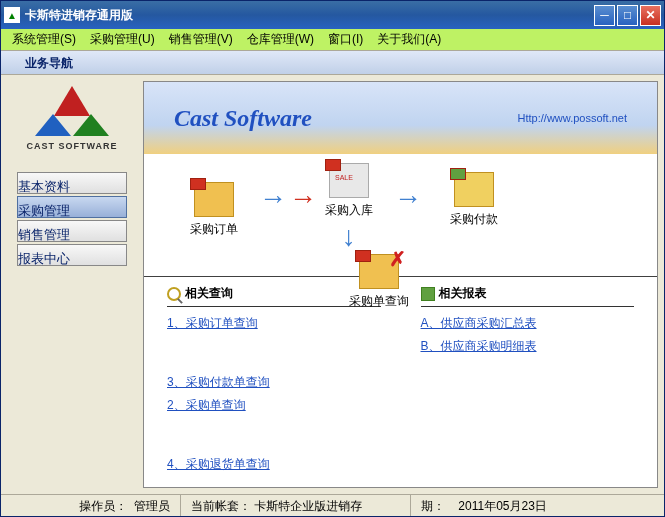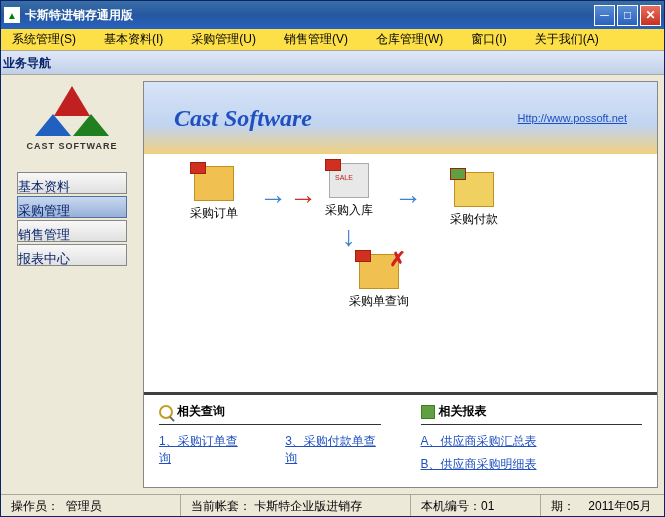--- a/index.html
+++ b/index.html
@@ -5,82 +5,81 @@
 * { margin: 0; padding: 0; box-sizing: border-box; font-family: "SimSun", "宋体", sans-serif; font-size: 12px; }
 body { background: #ece9d8; }
 .window { width: 665px; height: 517px; border: 1px solid #0a246a; display: flex; flex-direction: column; }
 .titlebar { height: 28px; background: linear-gradient(to bottom, #3a6ea5 0%, #2558a0 50%, #2862c0 100%); display: flex; align-items: center; padding: 0 3px; color: white; font-weight: bold; }
 .titlebar-icon { width: 16px; height: 16px; background: white; margin-right: 5px; display: flex; align-items: center; justify-content: center; color: green; font-size: 10px; }
 .titlebar-text { flex: 1; }
 .winbtns { display: flex; gap: 2px; }
 .winbtn { width: 21px; height: 21px; border: 1px solid white; display: flex; align-items: center; justify-content: center; color: white; font-weight: bold; cursor: pointer; }
 .winbtn.min, .winbtn.max { background: linear-gradient(to bottom, #5a8ed0, #2862c0); }
 .winbtn.close { background: linear-gradient(to bottom, #e87060, #c83020); }
-.menubar { height: 22px; background: #fde047; border-bottom: 1px solid #aca899; display: flex; align-items: center; padding: 0 5px; gap: 16px; }
+.menubar { height: 22px; background: #bef264; border-bottom: 1px solid #aca899; display: flex; align-items: center; padding: 0 5px; gap: 2px; }
 .menu-item { padding: 2px 6px; cursor: pointer; }
-.subtitle { height: 24px; background: linear-gradient(to bottom, #e0e8f8, #c0d0e8); color: #0a246a; font-weight: bold; padding: 4px 2px; border-bottom: 1px solid #aca899; }
+.subtitle { height: 24px; background: linear-gradient(to bottom, #e0e8f8, #c0d0e8); color: #0a246a; font-weight: bold; padding: 4px 24px; border-bottom: 1px solid #aca899; }
 .content-area { flex: 1; background: #ece9d8; padding: 6px; display: flex; gap: 6px; }
 .sidebar { width: 130px; display: flex; flex-direction: column; padding-top: 5px; }
 .logo-box { width: 130px; text-align: center; margin-bottom: 20px; }
 .logo-tri { width: 80px; height: 50px; margin: 0 auto; position: relative; }
 .tri { position: absolute; width: 0; height: 0; }
 .tri.red { border-left: 18px solid transparent; border-right: 18px solid transparent; border-bottom: 30px solid #c02020; left: 22px; top: 0; }
 .tri.blue { border-left: 18px solid transparent; border-right: 18px solid transparent; border-bottom: 22px solid #2060c0; left: 3px; top: 28px; }
 .tri.green { border-left: 18px solid transparent; border-right: 18px solid transparent; border-bottom: 22px solid #208020; right: 3px; top: 28px; }
 .logo-text { font-size: 9px; font-weight: bold; color: #333; letter-spacing: 1px; margin-top: 5px; }
 .nav-btn { width: 110px; height: 22px; margin: 1px auto; background: linear-gradient(to bottom, #f8f8f8, #e0e0e0); border: 1px solid #888; line-height: 28px; cursor: pointer; color: #0a246a; font-size: 13px; }
 .nav-btn.active { background: linear-gradient(to bottom, #c8d8f0, #98b0d8); border-color: #5070a0; }
 .main-panel { flex: 1; border: 1px solid #888; background: white; display: flex; flex-direction: column; overflow: hidden; }
 .header-band { height: 72px; background: linear-gradient(to bottom, #d8e4f8 0%, #c0d4f0 60%, #f0d080 100%); display: flex; align-items: center; padding: 0 30px; justify-content: space-between; }
 .header-title { color: #2050c0; font-size: 24px; font-style: italic; font-weight: bold; font-family: "Times New Roman", serif; }
-.header-link { color: #2050c0; text-decoration: underline; font-size: 11px; }
+.header-link { color: #2050c0; font-size: 11px; }
 .flow-area { flex: 1; position: relative; background: white; }
 .flow-item { position: absolute; text-align: center; width: 80px; cursor: pointer; }
 .flow-icon { width: 40px; height: 35px; margin: 0 auto 4px; background: #f0c050; border: 1px solid #c09020; position: relative; }
 .flow-icon::after { content: ""; position: absolute; width: 14px; height: 10px; background: #d03020; top: -5px; left: -5px; border: 1px solid #a02010; }
 .flow-icon.sale { background: #e8e8e8; border-color: #aaa; }
 .flow-icon.sale::before { content: "SALE"; position: absolute; font-size: 7px; color: #c02020; top: 10px; left: 5px; }
 .flow-icon.pay { background: #f0d060; }
 .flow-icon.pay::after { background: #60a040; }
 .flow-icon.return::before { content: "✗"; position: absolute; color: #d02020; font-size: 20px; font-weight: bold; right: -8px; top: -8px; }
 .flow-label { color: #000; }
 .arrow { position: absolute; color: #4080d0; font-size: 28px; }
 .arrow.red { color: #d03020; }
-.bottom-section { border-top: 3px solid #404040; padding: 8px 15px; display: flex; gap: 40px; }
+.bottom-section { border-top: 1px solid #404040; padding: 8px 23px; display: flex; gap: 40px; }
 .bottom-col { flex: 1; }
 .bottom-header { display: flex; align-items: center; gap: 4px; font-weight: bold; margin-bottom: 8px; padding-bottom: 4px; border-bottom: 1px solid #333;}
 .search-icon { width: 14px; height: 14px; border: 2px solid #c0a020; border-radius: 50%; position: relative; }
 .search-icon::after { content: ""; position: absolute; width: 2px; height: 6px; background: #666; bottom: -5px; right: -2px; transform: rotate(-45deg); }
 .report-icon { width: 14px; height: 14px; background: #60a040; border: 1px solid #408020; }
-.link-row { display: flex; gap: 42px; margin-bottom: 6px; }
+.link-row { display: flex; gap: 42px; margin-bottom: 6px; flex-direction: column; }
 .blink { color: #2050c0; text-decoration: underline; cursor: pointer; }
 .statusbar { height: 22px; background: #ece9d8; border-top: 1px solid #aca899; display: flex; align-items: center; }
 .status-cell { padding: 0 10px; border-right: 1px solid #aca899; height: 100%; line-height: 22px; }
-.status-cell:nth-child(1) { width: 180px; }
+.status-cell:nth-child(1) { width: 180px; text-align: right; }
 .status-cell:nth-child(2) { width: 230px; }
 .status-cell:nth-child(3) { width: 130px; }
 .status-cell:last-child { border-right: none; flex: 1; }
 </style>
 </head>
 <body>
 
 <div class="window">
   <div class="titlebar">
     <div class="titlebar-icon">▲</div>
     <div class="titlebar-text">卡斯特进销存通用版</div>
     <div class="winbtns">
       <div class="winbtn min">─</div>
       <div class="winbtn max">□</div>
       <div class="winbtn close">✕</div>
     </div>
   </div>
 
   <div class="menubar">
     <span class="menu-item">系统管理(S)</span>
-    <span class="menu-item">基本资料(I)</span>
     <span class="menu-item">采购管理(U)</span>
     <span class="menu-item">销售管理(V)</span>
     <span class="menu-item">仓库管理(W)</span>
     <span class="menu-item">窗口(I)</span>
     <span class="menu-item">关于我们(A)</span>
   </div>
 
   <div class="subtitle">业务导航</div>
 
   <div class="content-area">
@@ -99,21 +98,21 @@
       <div class="nav-btn">报表中心</div>
     </div>
 
     <div class="main-panel">
       <div class="header-band">
         <span class="header-title">Cast Software</span>
         <a class="header-link">Http://www.possoft.net</a>
       </div>
 
       <div class="flow-area">
-        <div class="flow-item" style="left:30px; top:12px;">
+        <div class="flow-item" style="left:30px; top:28px;">
           <div class="flow-icon"></div>
           <div class="flow-label">采购订单</div>
         </div>
         <div class="arrow" style="left:115px; top:25px;">→</div>
         <div class="arrow red" style="left:145px; top:25px;">→</div>
         <div class="flow-item" style="left:165px; top:9px;">
           <div class="flow-icon sale"></div>
           <div class="flow-label">采购入库</div>
         </div>
         <div class="arrow" style="left:250px; top:25px;">→</div>
@@ -131,20 +130,24 @@
       <div class="bottom-section">
         <div class="bottom-col">
           <div class="bottom-header">
             <span class="search-icon"></span>
             <span>相关查询</span>
           </div>
           <div class="link-row">
             <span class="blink">1、采购订单查询</span>
             <span class="blink">3、采购付款单查询</span>
           </div>
+          <div class="link-row">
+            <span class="blink">2、采购单查询</span>
+            <span class="blink">4、采购退货单查询</span>
+          </div>
         </div>
         <div class="bottom-col">
           <div class="bottom-header">
             <span class="report-icon"></span>
             <span>相关报表</span>
           </div>
           <div class="link-row">
               <span class="blink">A、供应商采购汇总表</span>
             </div>
           <div class="link-row">
@@ -156,19 +159,16 @@
   </div>
 
   <div class="statusbar">
     <div class="status-cell">
       <span>操作员：</span>&nbsp;&nbsp;<span>管理员</span>
     </div>
     <div class="status-cell">
       <span>当前帐套：</span>&nbsp;<span>卡斯特企业版进销存</span>
     </div>
     <div class="status-cell">
-      <span>本机编号：</span><span>01</span>
-    </div>
-    <div class="status-cell">
       <span>期：</span>&nbsp;&nbsp;&nbsp;&nbsp;<span>2011年05月23日</span>
     </div>
   </div>
 </div>
 
 </body></html>

